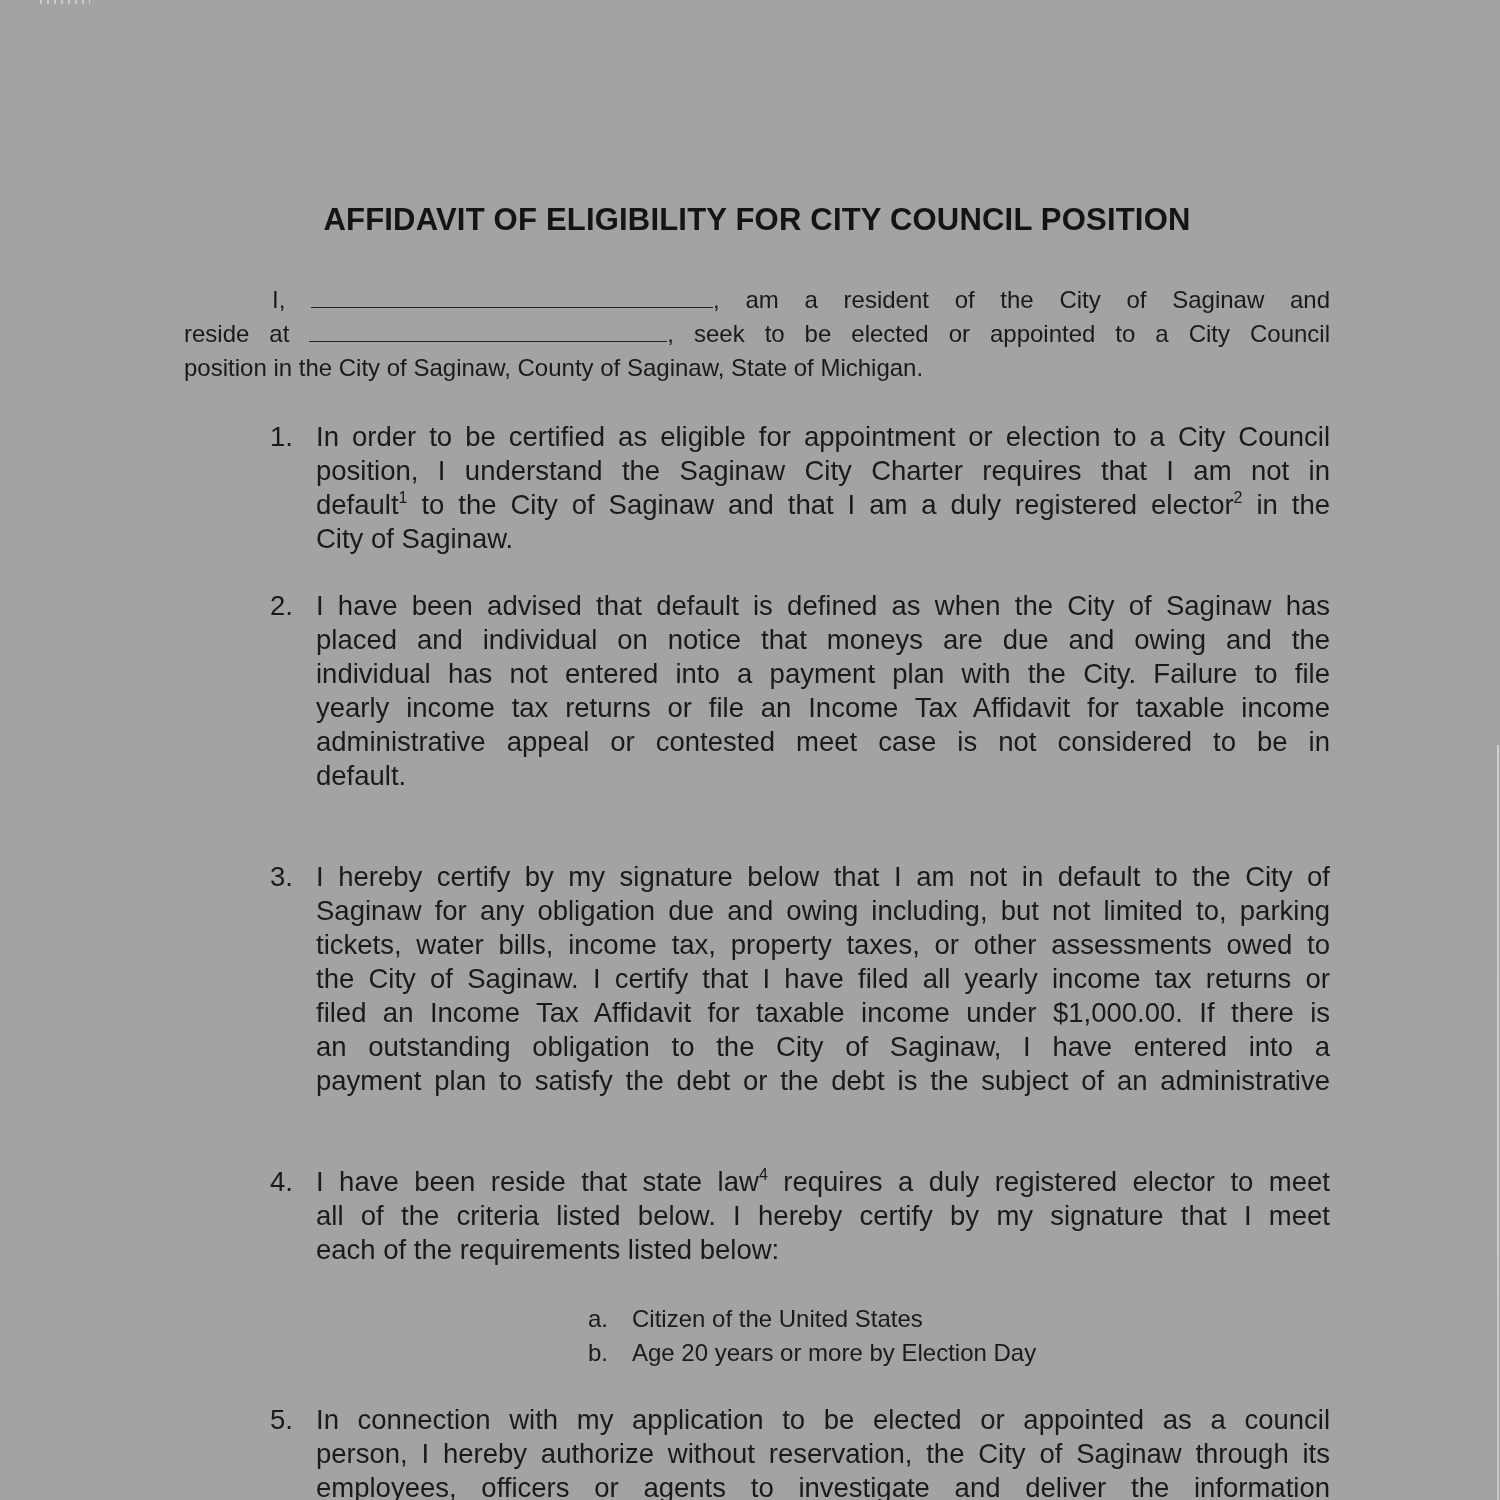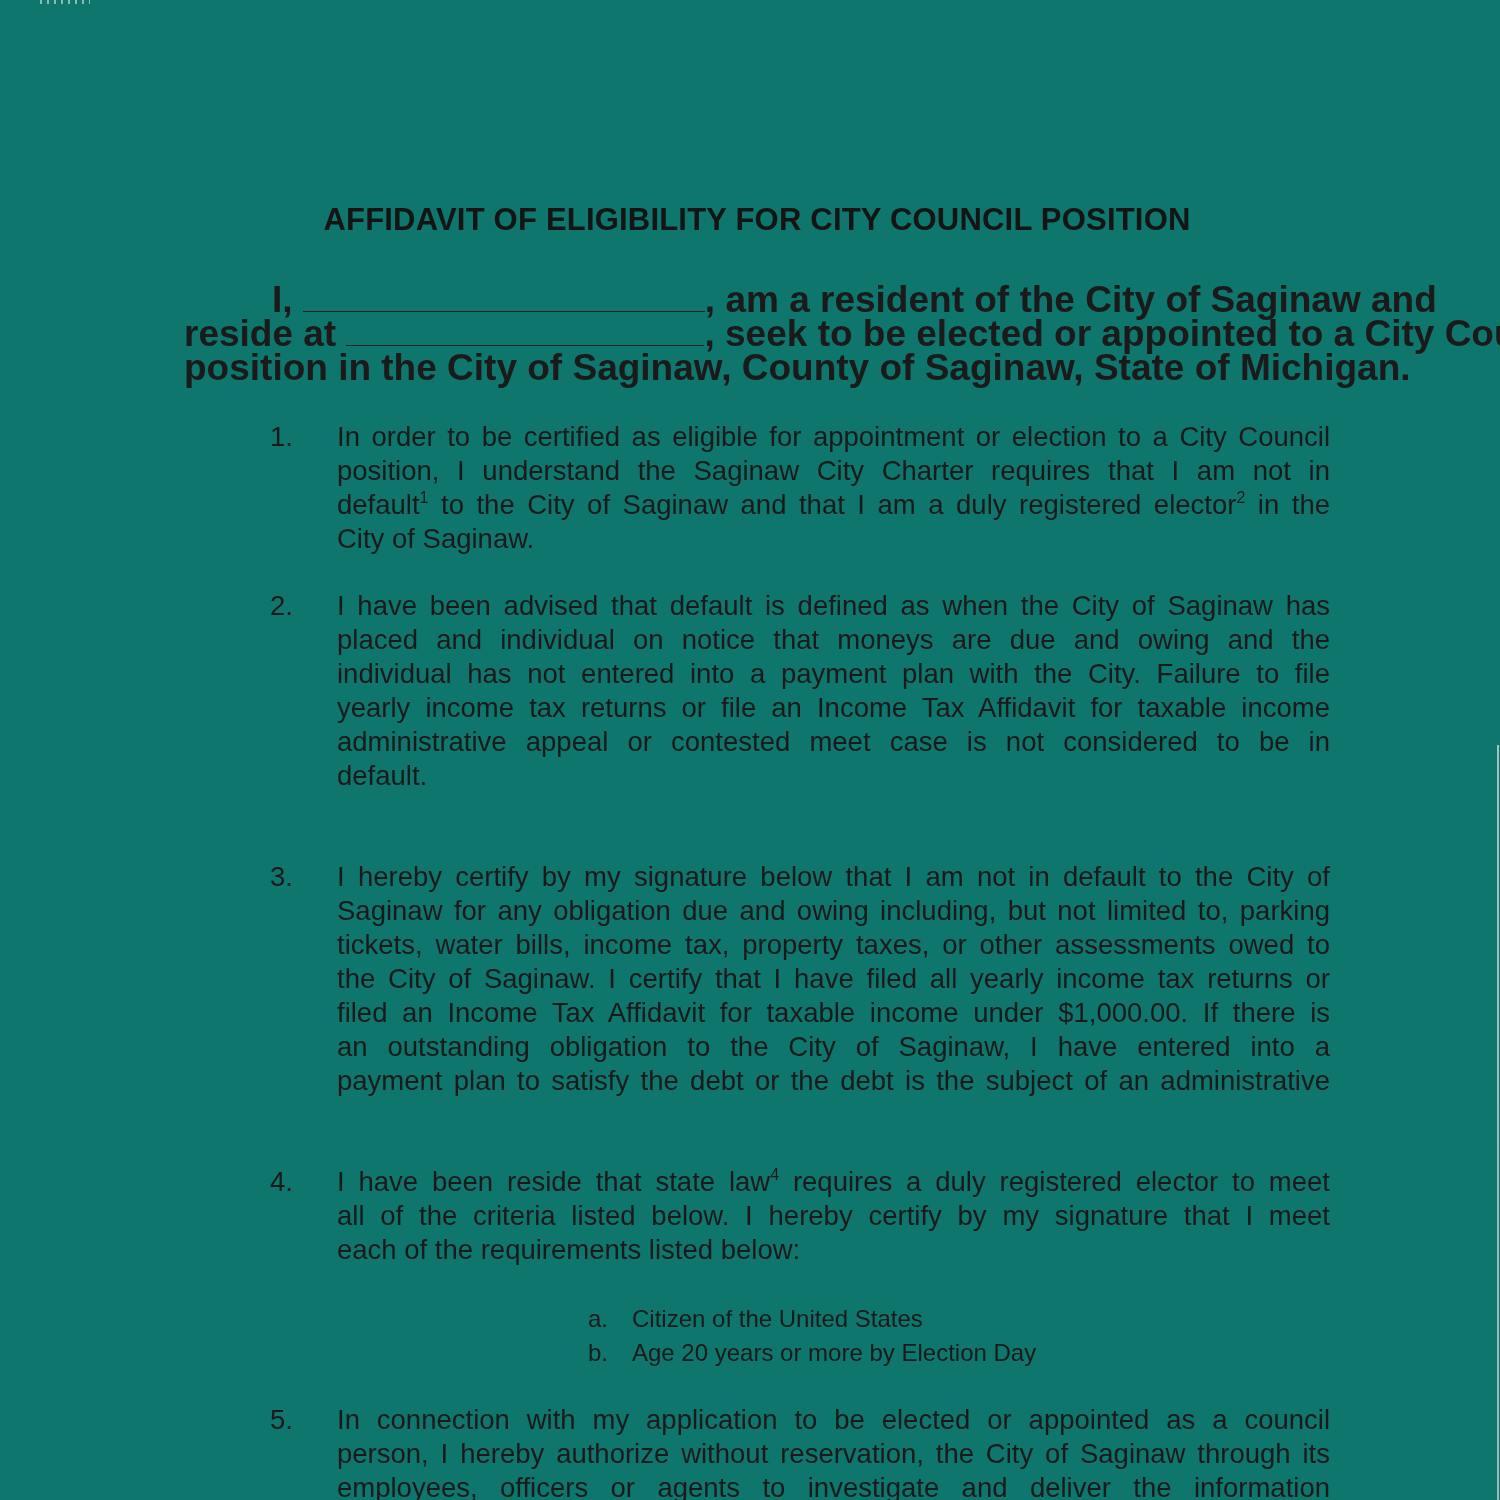--- a/index.html
+++ b/index.html
@@ -12,21 +12,21 @@
       height: 1500px;
       position: relative;
       overflow: hidden;
       font-family: "Liberation Sans", sans-serif;
       color: #1a1a1a;
     }
     .page {
       position: absolute;
       left: 0; top: 0;
       width: 1500px; height: 1500px;
-      background: #0f766e;
+      background: #a3a3a3;
     }
     .scan-edge {
       position: absolute;
       left: 1497px;
       top: 745px;
       width: 2px;
       height: 755px;
       background: linear-gradient(to bottom, #e2e2e2, #d6d6d6);
       opacity: 0.7;
     }
@@ -46,24 +46,23 @@
       font-weight: bold;
       font-size: 31px;
       letter-spacing: 0.2px;
       color: #141414;
     }
     .intro {
       position: absolute;
       left: 184px;
       top: 283px;
       width: 1146px;
-      font-size: 37px;
+      font-size: 24px;
       line-height: 34px;
       text-align: justify;
-      font-weight: bold;
     }
     .intro .line {
       display: block;
       text-align: justify;
       text-align-last: justify;
       height: 34px;
       white-space: nowrap;
     }
     .intro .line.last { text-align-last: left; }
     .intro .indent { padding-left: 88px; }
@@ -82,21 +81,21 @@
       width: 1060px;
       font-size: 27.5px;
       line-height: 34px;
     }
     .item .num {
       position: absolute;
       left: 0;
       top: 0;
     }
     .item .body {
-      margin-left: 67px;
+      margin-left: 46px;
     }
     .item .body .line {
       display: block;
       text-align: justify;
       text-align-last: justify;
       white-space: nowrap;
       height: 34px;
     }
     .item .body .line.last { text-align-last: left; }
     sup {

